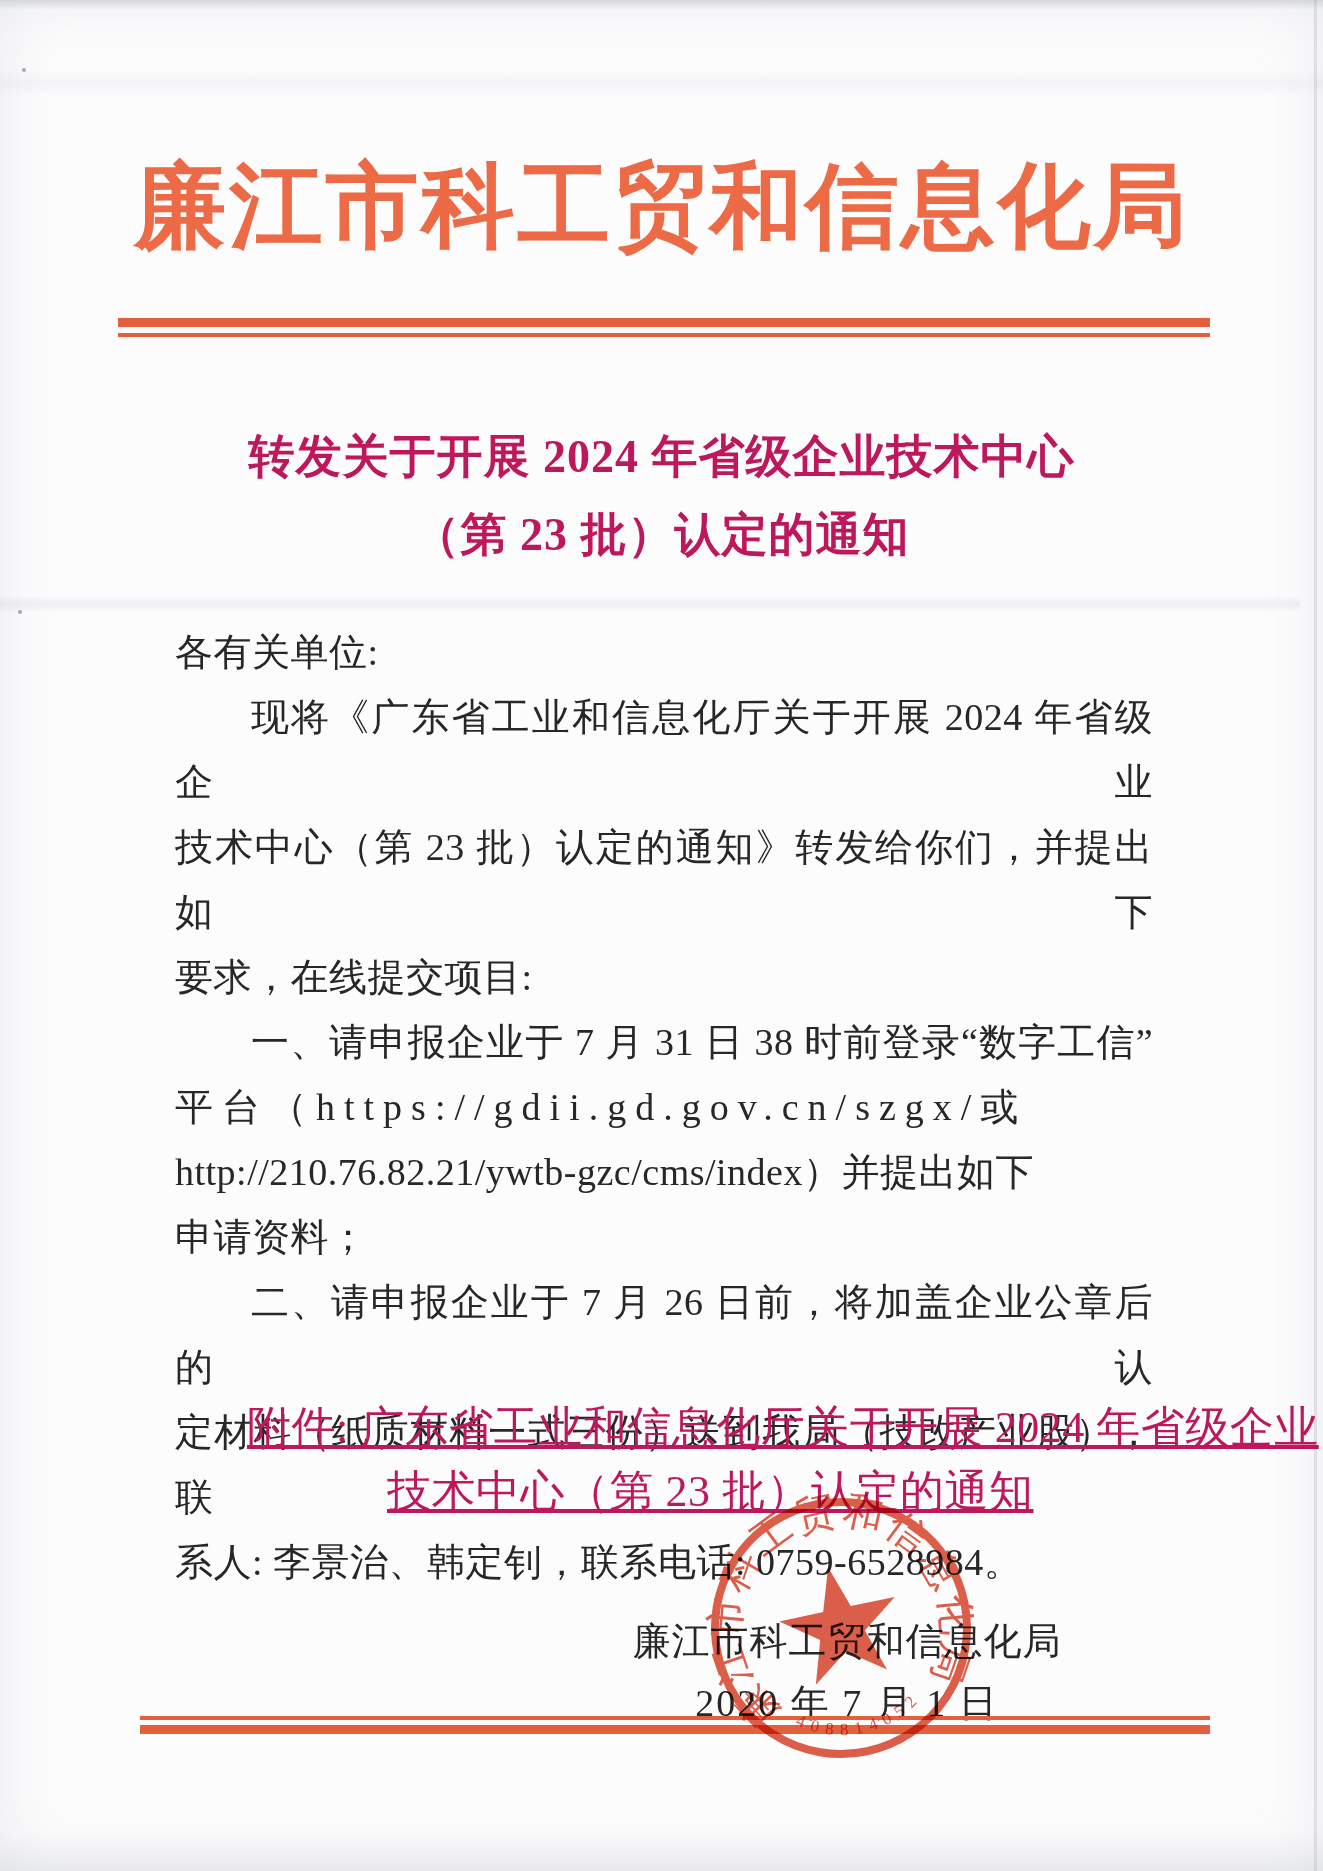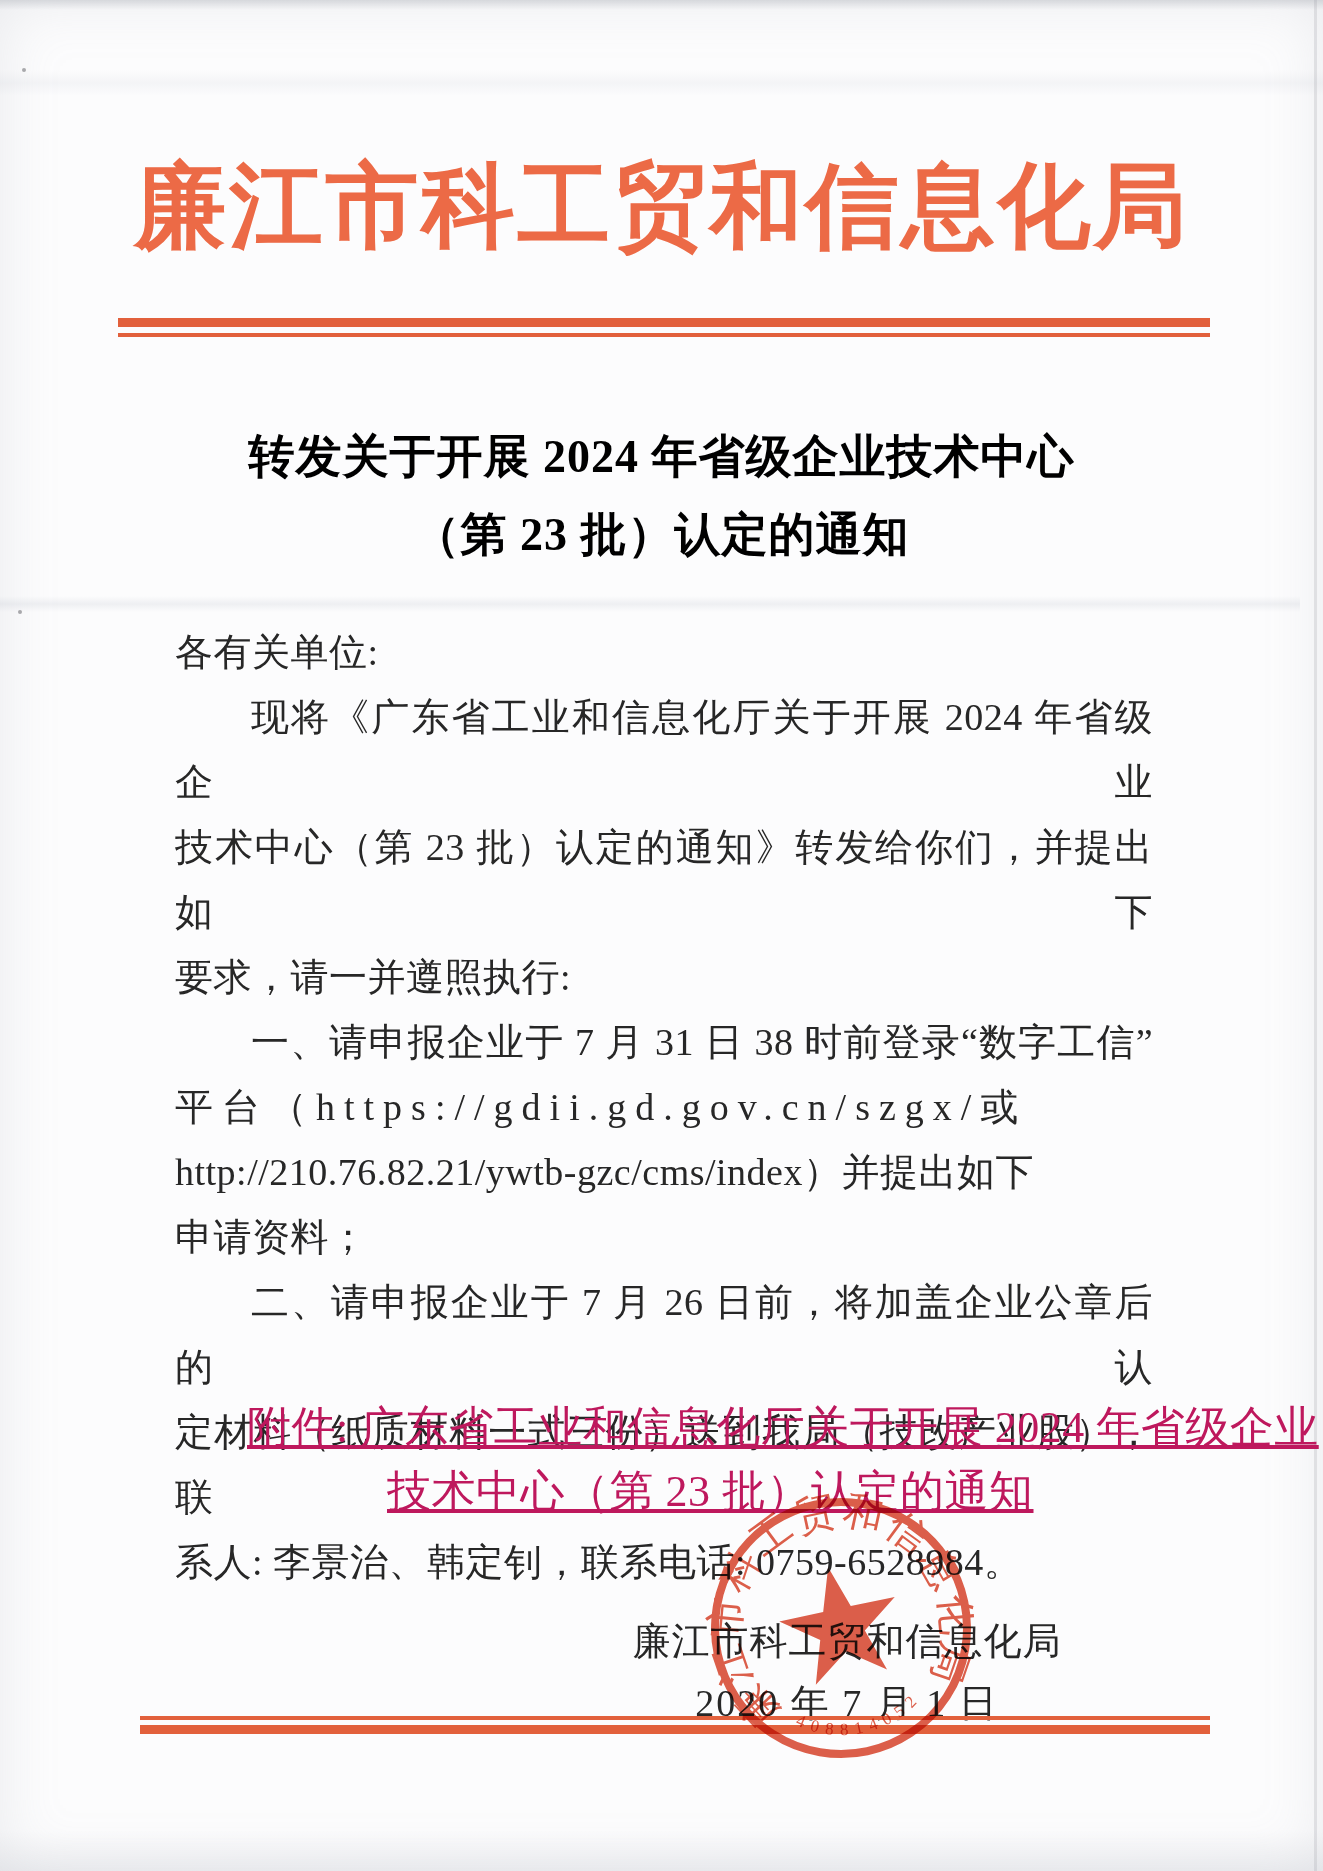--- a/index.html
+++ b/index.html
@@ -39,21 +39,21 @@
     white-space:nowrap;
   }
   .rule-top{position:absolute;left:118px;top:318px;width:1092px;}
   .rule-top .bar-thick{height:9px;background:#e2603c;}
   .rule-top .gap{height:6px;}
   .rule-top .bar-thin{height:4px;background:#e2603c;}
 
   
   .doc-title{
     position:absolute;left:0;top:418px;width:100%;
-    text-align:center;color:#000000;
+    text-align:center;color:#be185d;
     font-size:46px;font-weight:700;
     line-height:78px;
     letter-spacing:1px;
   }
 
   
   .body-text{
     position:absolute;left:175px;top:620px;width:978px;
     color:#272727;
     font-size:38px;
@@ -124,21 +124,21 @@
 
   <div class="doc-title">
     <div>转发关于开展 2024 年省级企业技术中心</div>
     <div>（第 23 批）认定的通知</div>
   </div>
 
   <div class="body-text">
     <div class="ln">各有关单位:</div>
     <div class="ln ind just">现将《广东省工业和信息化厅关于开展 2024 年省级企业</div>
     <div class="ln just">技术中心（第 23 批）认定的通知》转发给你们，并提出如下</div>
-    <div class="ln">要求，请一并遵照执行:</div>
+    <div class="ln">要求，在线提交项目:</div>
     <div class="ln ind just">一、请申报企业于 7 月 31 日 38 时前登录“数字工信”</div>
     <div class="ln url-spread">平台（https://gdii.gd.gov.cn/szgx/或</div>
     <div class="ln url-line">http://210.76.82.21/ywtb-gzc/cms/index）并提出如下</div>
     <div class="ln">申请资料；</div>
     <div class="ln ind just">二、请申报企业于 7 月 26 日前，将加盖企业公章后的认</div>
     <div class="ln just">定材料（纸质材料一式三份）送到我局（技改产业股），联</div>
     <div class="ln">系人: 李景治、韩定钊，联系电话: 0759-6528984。</div>
   </div>
 
   <div class="attachment">

